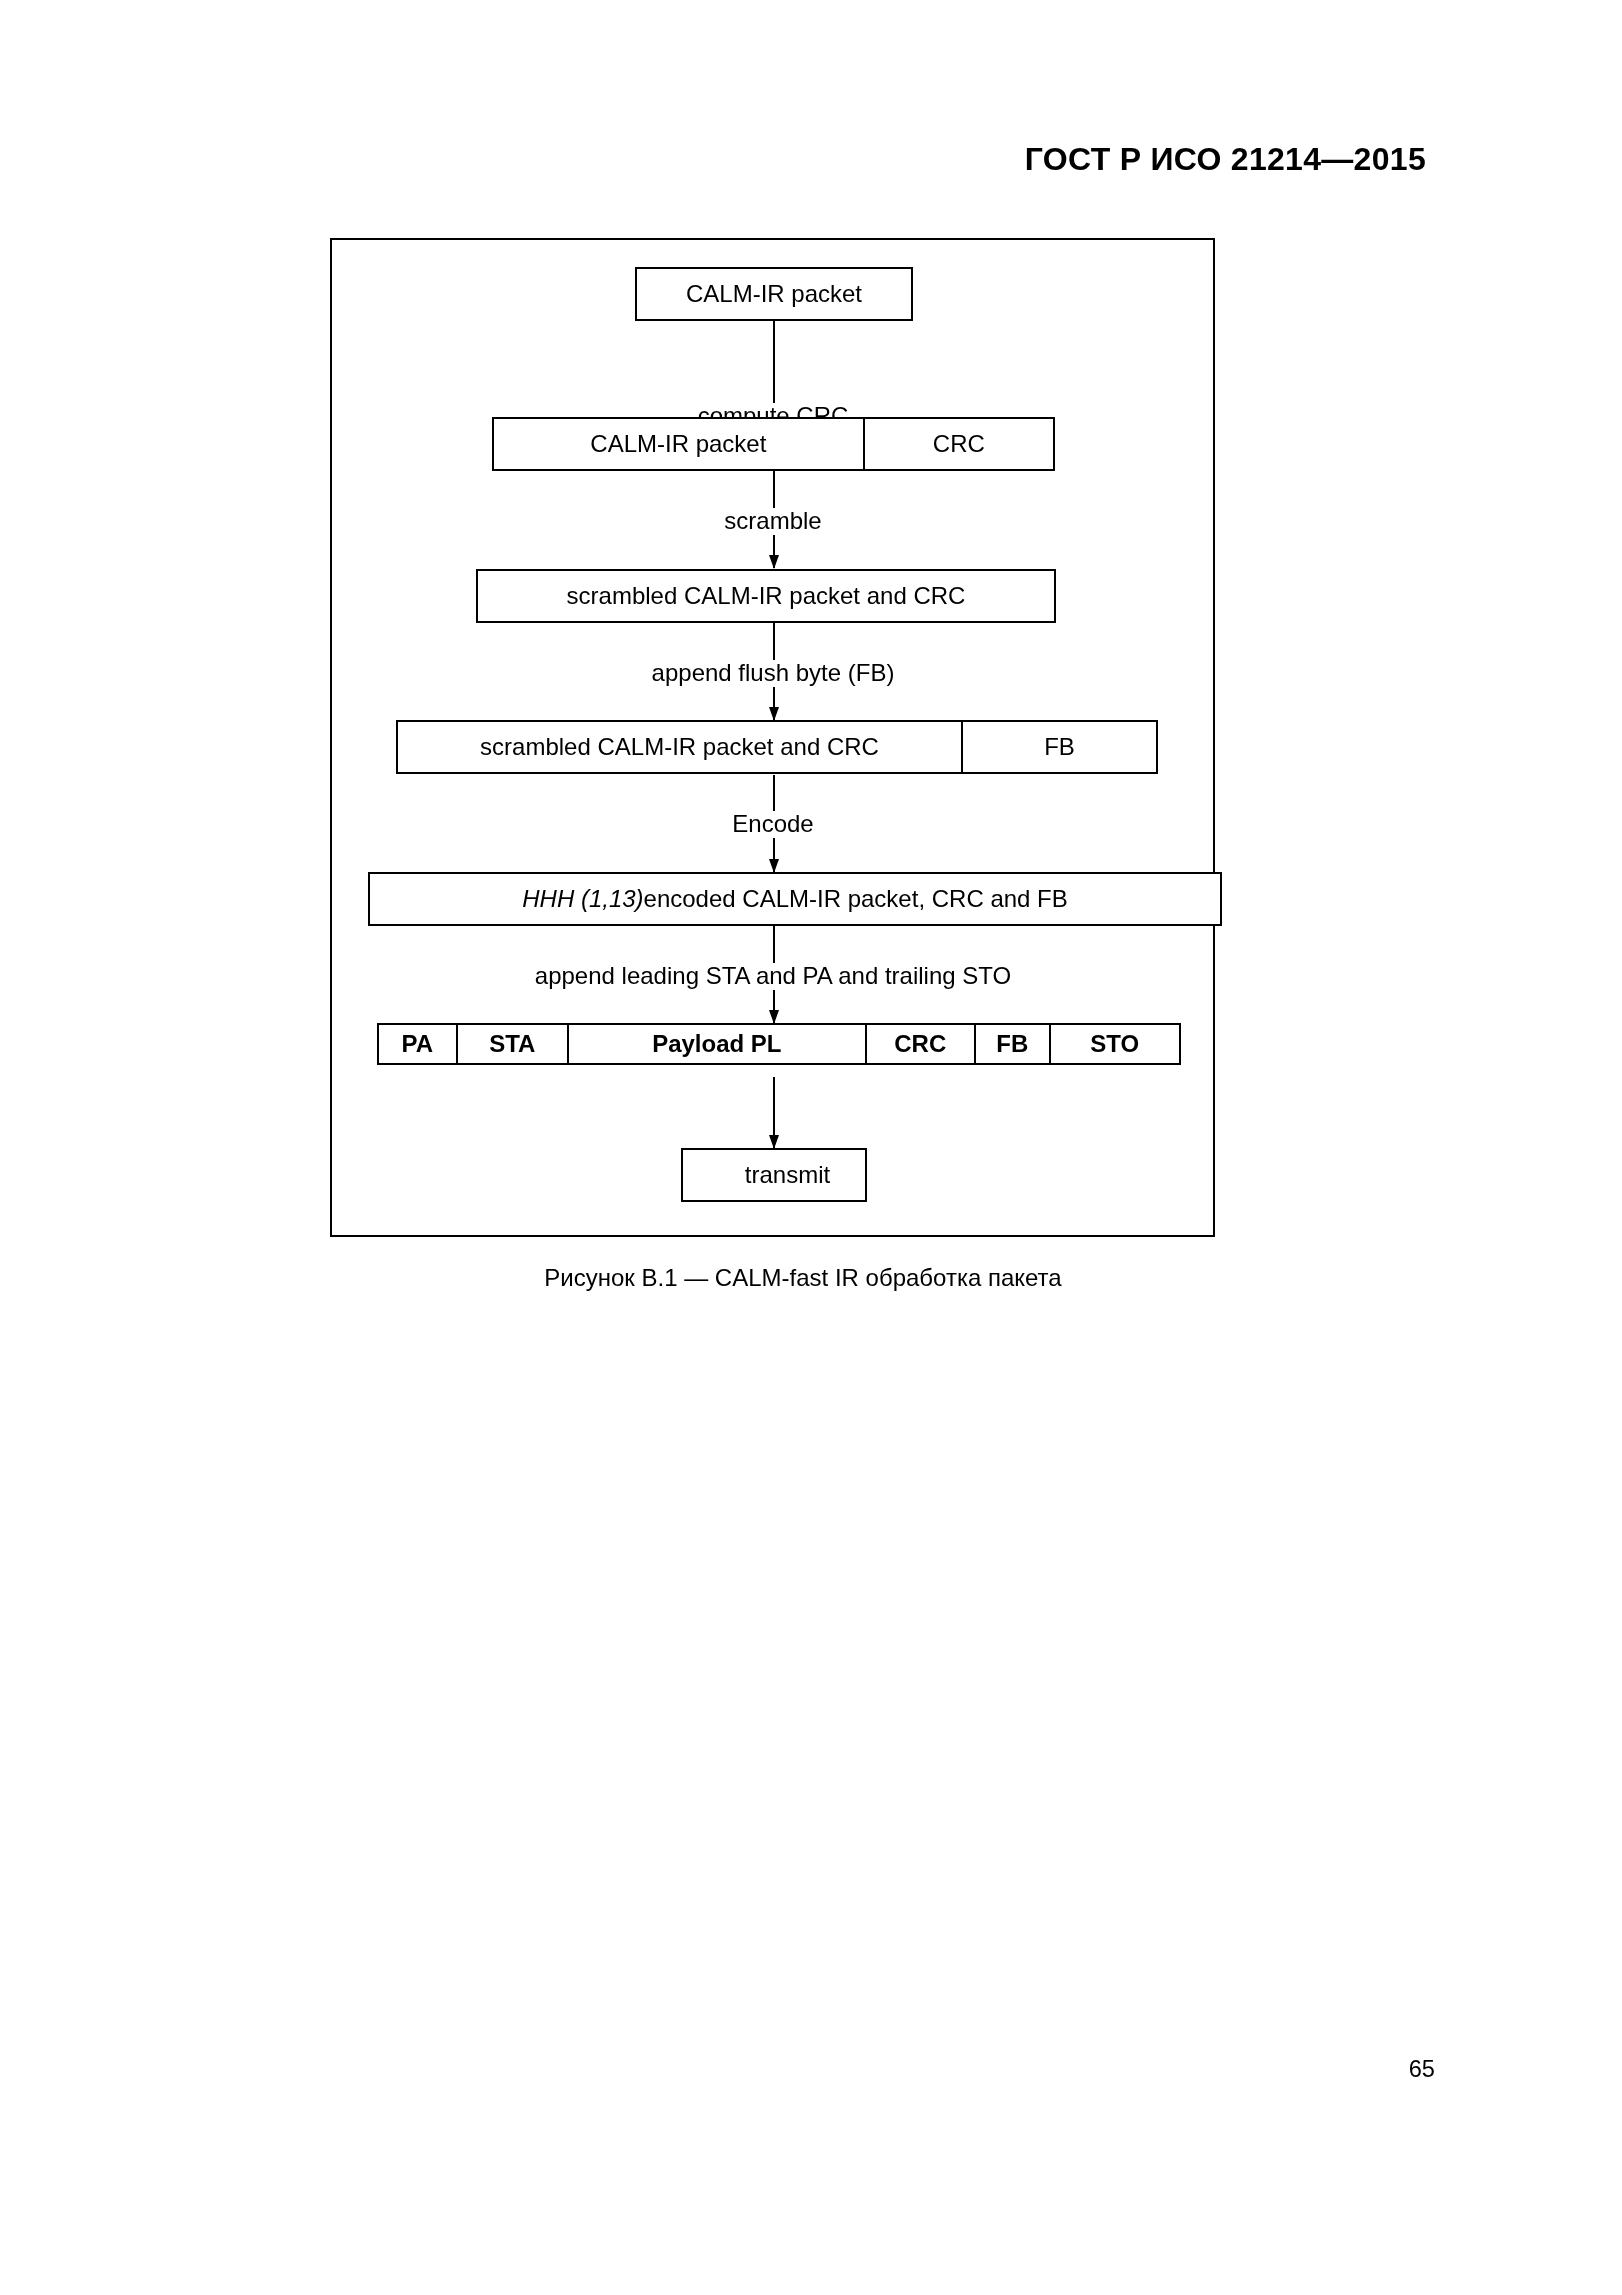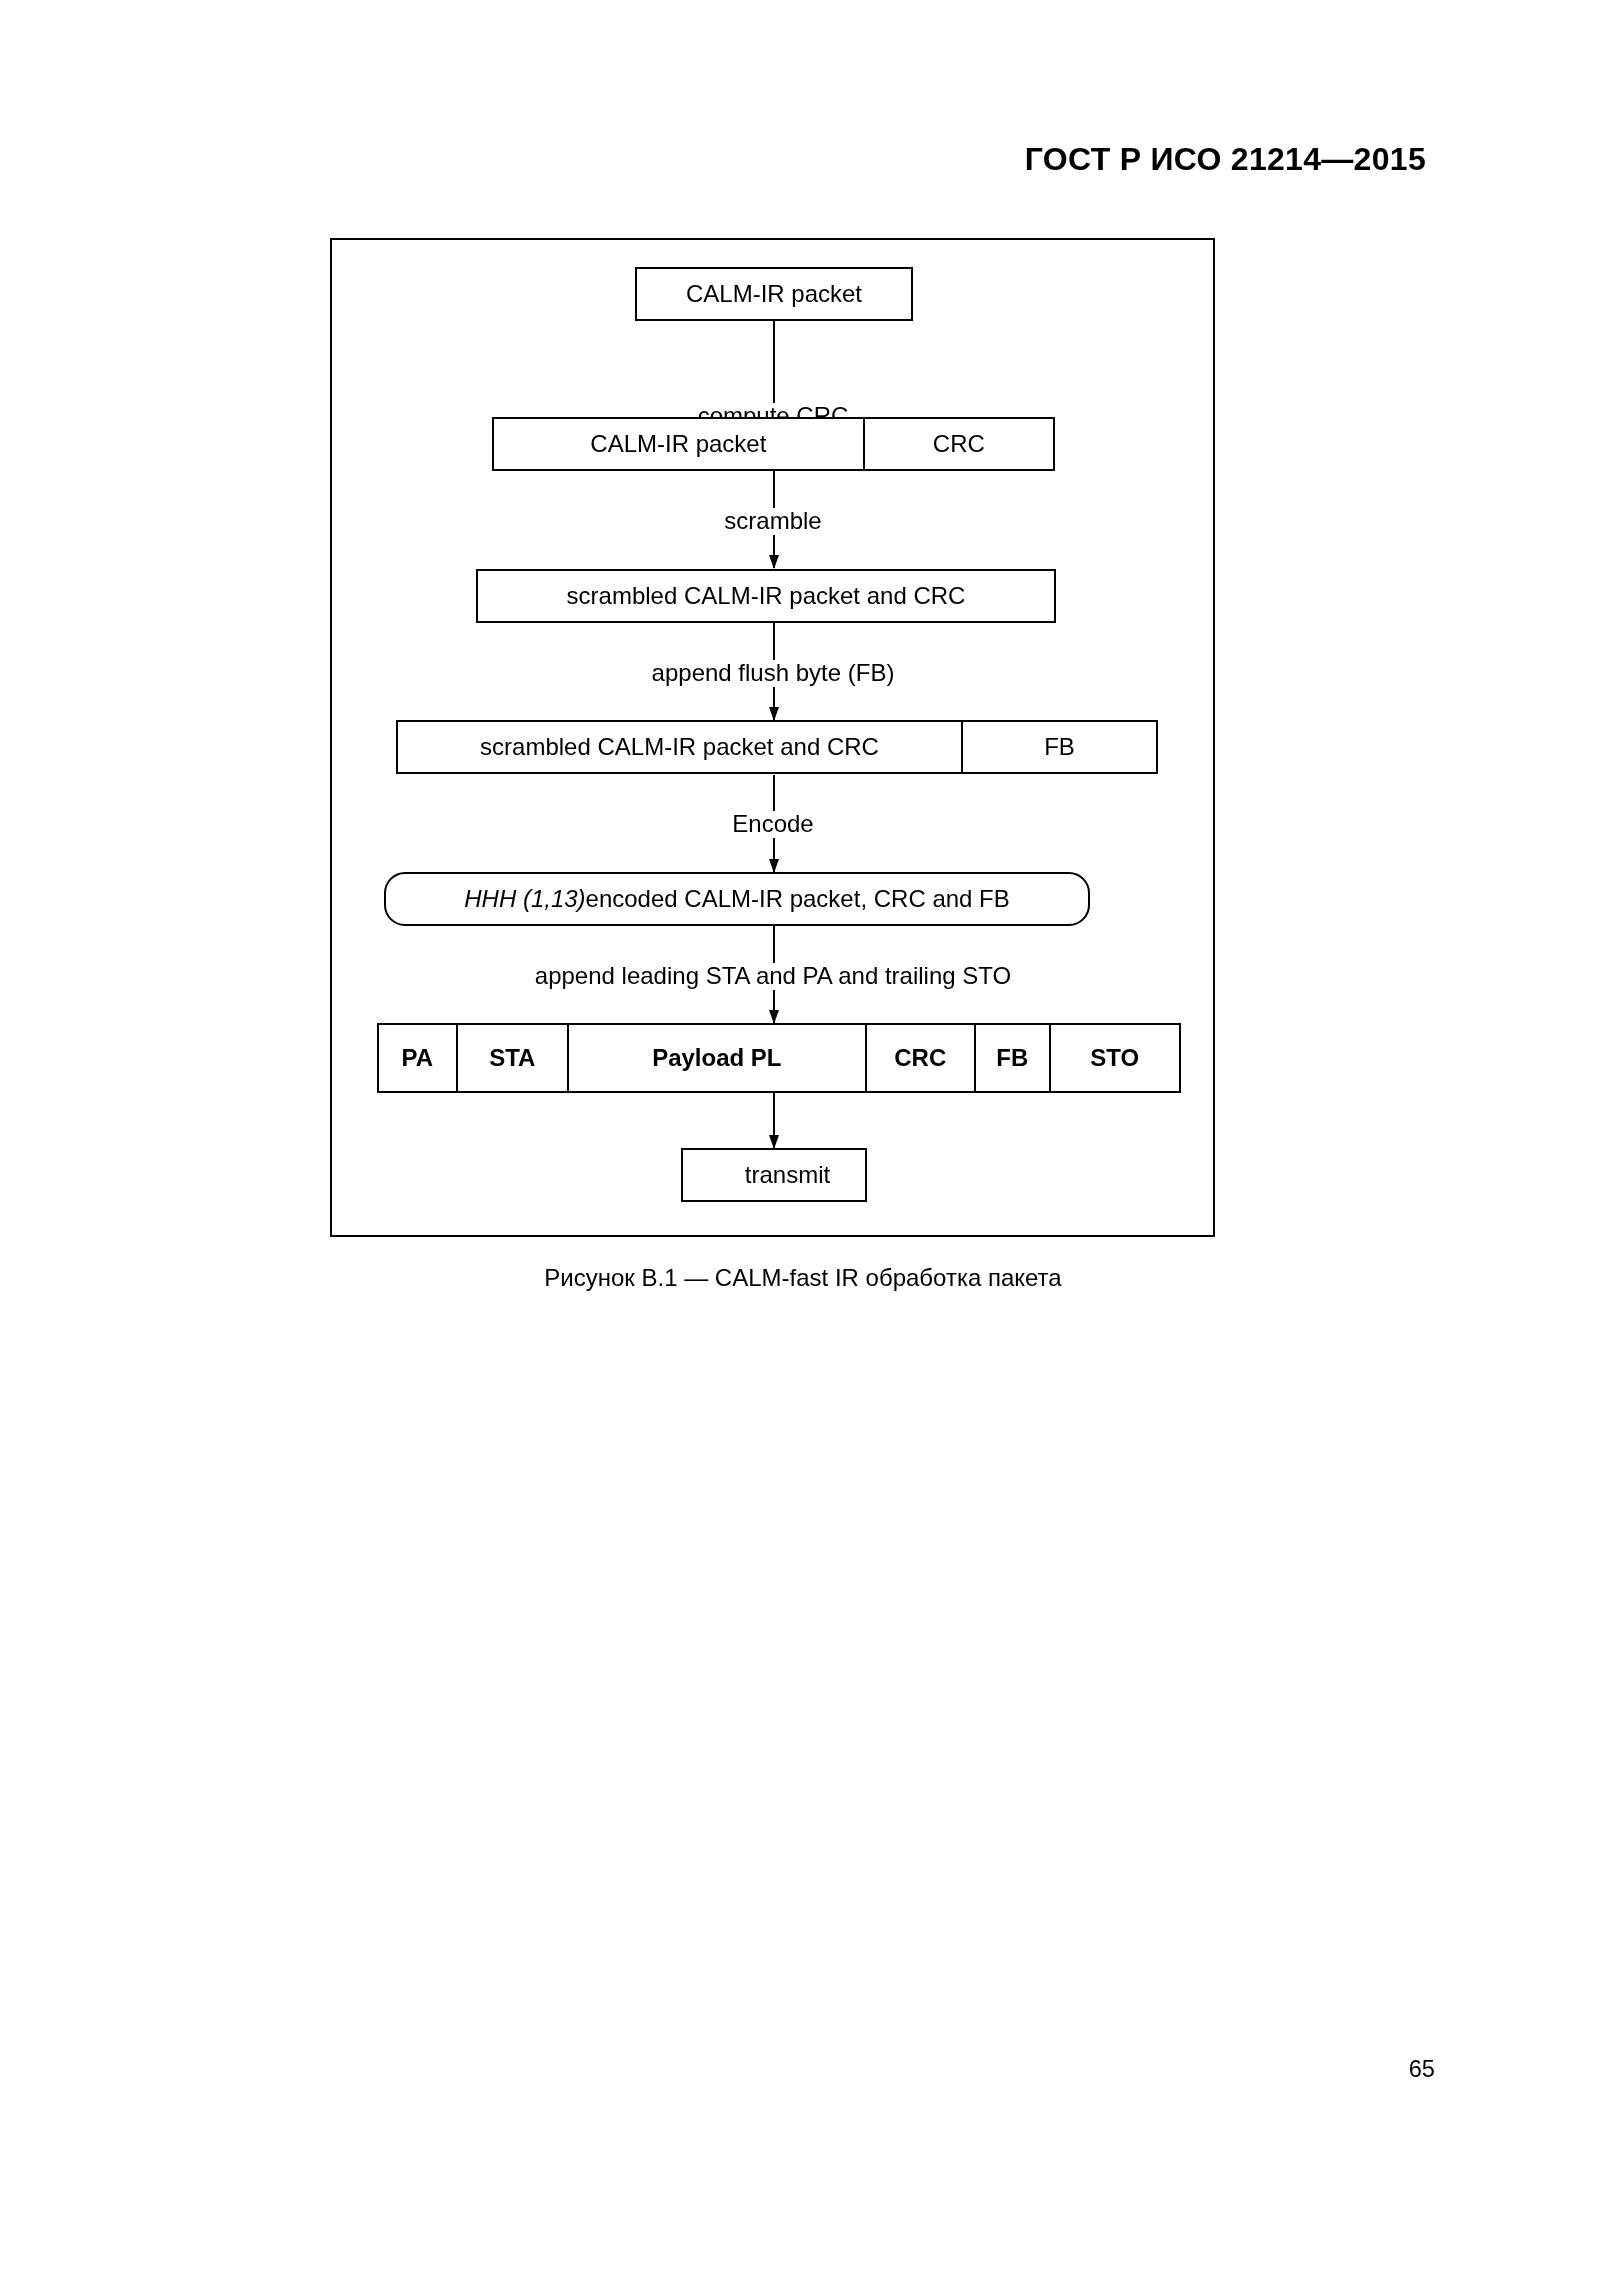--- a/index.html
+++ b/index.html
@@ -152,31 +152,31 @@
 <div class="step-label" style="left:773px; top:660px;">append flush byte (FB)</div>
 
 <div class="flow-box" style="left:396px; top:720px; width:762px; height:54px;">
   <div class="cell" style="width:566px;">scrambled CALM-IR packet and CRC</div>
   <div class="cell divided" style="width:196px;">FB</div>
 </div>
 
 <div class="arrow" style="left:773px; top:775px; height:97px;"></div>
 <div class="step-label" style="left:773px; top:811px;">Encode</div>
 
-<div class="flow-box" style="left:384px; top:872px; width:706px; height:54px;border-radius:21px;">
+<div class="flow-box" style="left:368px; top:872px; width:854px; height:54px;">
   <div class="cell" style="width:100%;">
     <span class="ital">HHH (1,13)</span>
       <span> encoded CALM-IR packet, CRC and FB</span>
   </div>
 </div>
 
 <div class="arrow" style="left:773px; top:926px; height:97px;"></div>
 <div class="step-label" style="left:773px; top:963px;">append leading STA and PA and trailing STO</div>
 
-<div class="flow-box" style="left:377px; top:1023px; width:804px; height:70px;">
+<div class="flow-box" style="left:377px; top:1023px; width:804px; height:42px;">
   <div class="cell bold" style="width:77px;">PA</div>
   <div class="cell bold divided" style="width:112px;">STA</div>
   <div class="cell bold divided" style="width:299px;">Payload PL</div>
   <div class="cell bold divided" style="width:110px;">CRC</div>
   <div class="cell bold divided" style="width:75px;">FB</div>
   <div class="cell bold divided" style="width:131px;">STO</div>
 </div>
 
 <div class="arrow" style="left:773px; top:1077px; height:71px;"></div>
 

